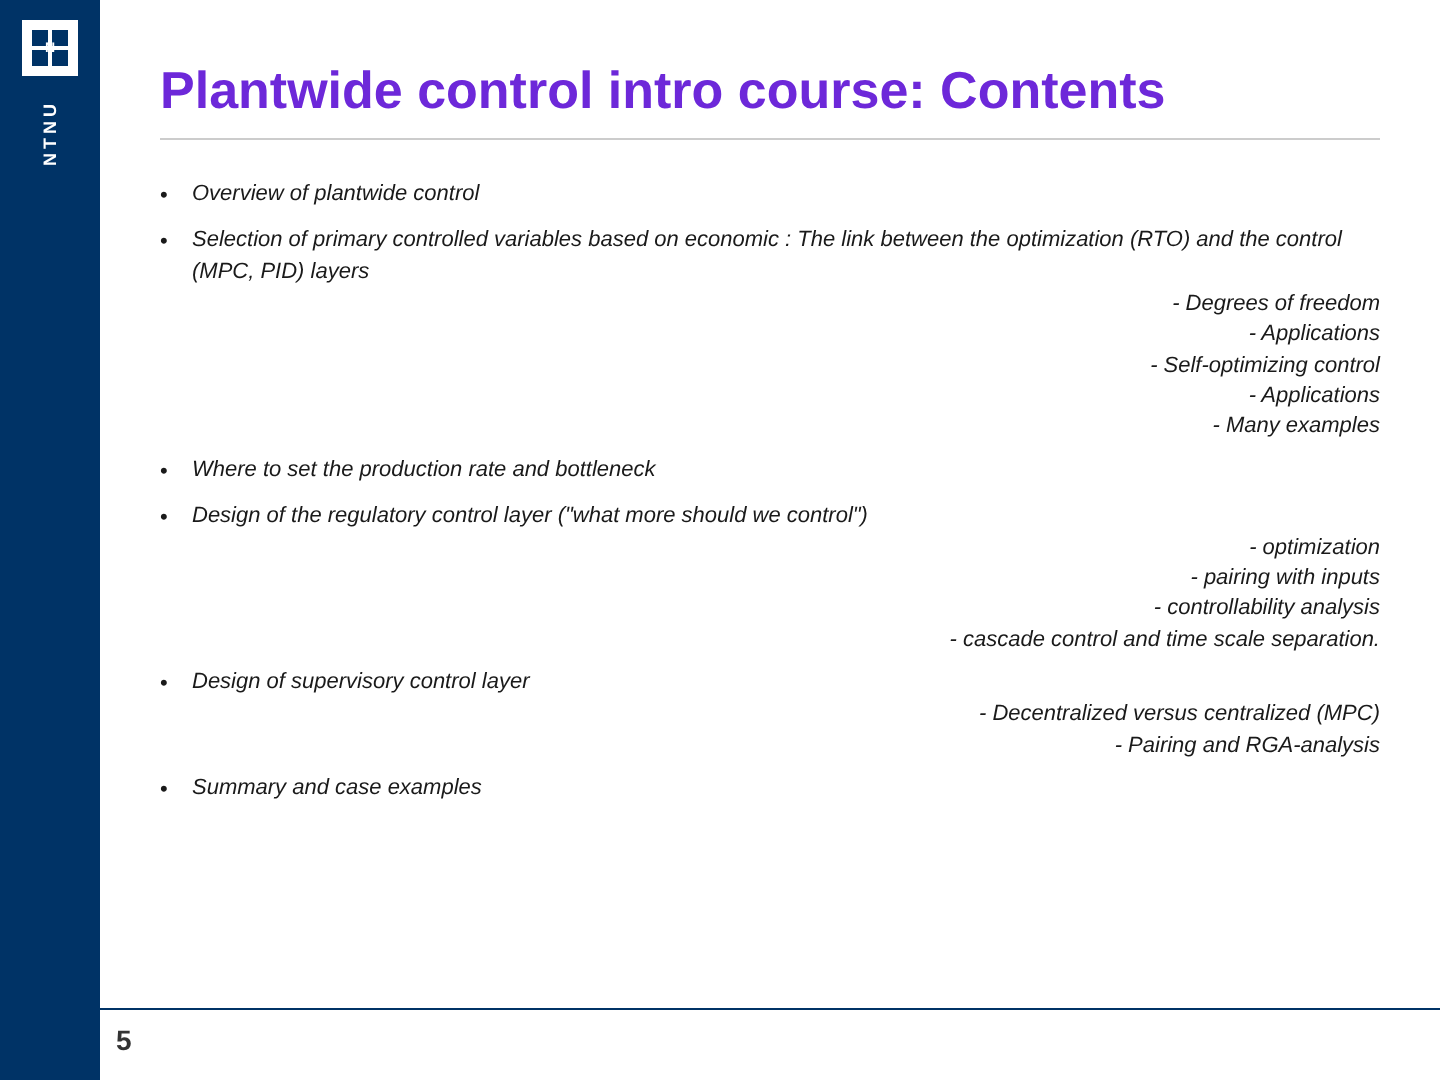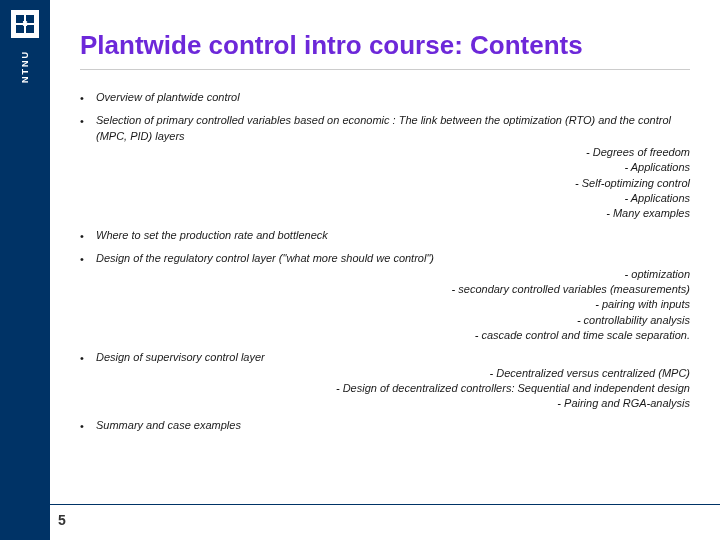--- a/index.html
+++ b/index.html
@@ -185,33 +185,31 @@
       <div class="bullet-item">
         <span class="bullet-dot">•</span>
         <span class="bullet-text">Where to set the production rate and bottleneck</span>
       </div>
 
       <div class="bullet-item">
         <span class="bullet-dot">•</span>
         <div class="bullet-text">
           <span>Design of the regulatory control layer ("what more should we control")</span>
           <div class="sub-item">- optimization</div>
-          <div class="sub-item">- secondary controlled variables (measurements)</div>
           <div class="sub-item">- pairing with inputs</div>
           <div class="sub-item">- controllability analysis</div>
           <div class="sub-item">- cascade control and time scale separation.</div>
         </div>
       </div>
 
       <div class="bullet-item">
         <span class="bullet-dot">•</span>
         <div class="bullet-text">
           <span>Design of supervisory control layer</span>
           <div class="sub-item">- Decentralized versus centralized (MPC)</div>
-          <div class="sub-item">- Design of decentralized controllers: Sequential and independent design</div>
           <div class="sub-item">- Pairing and RGA-analysis</div>
         </div>
       </div>
 
       <div class="bullet-item">
         <span class="bullet-dot">•</span>
         <span class="bullet-text">Summary and case examples</span>
       </div>
 
     </div>

